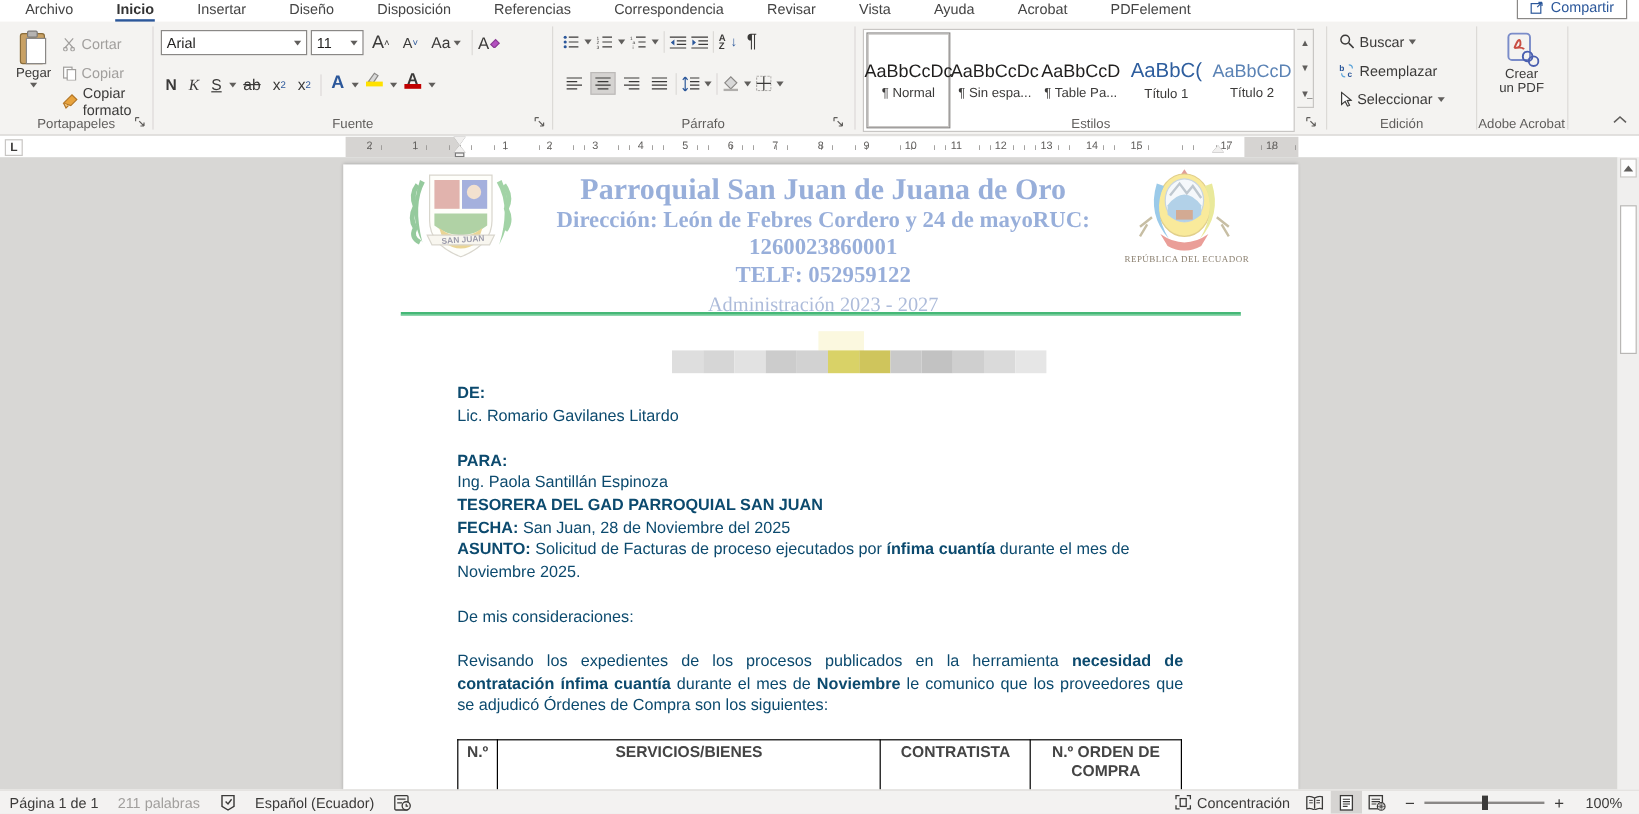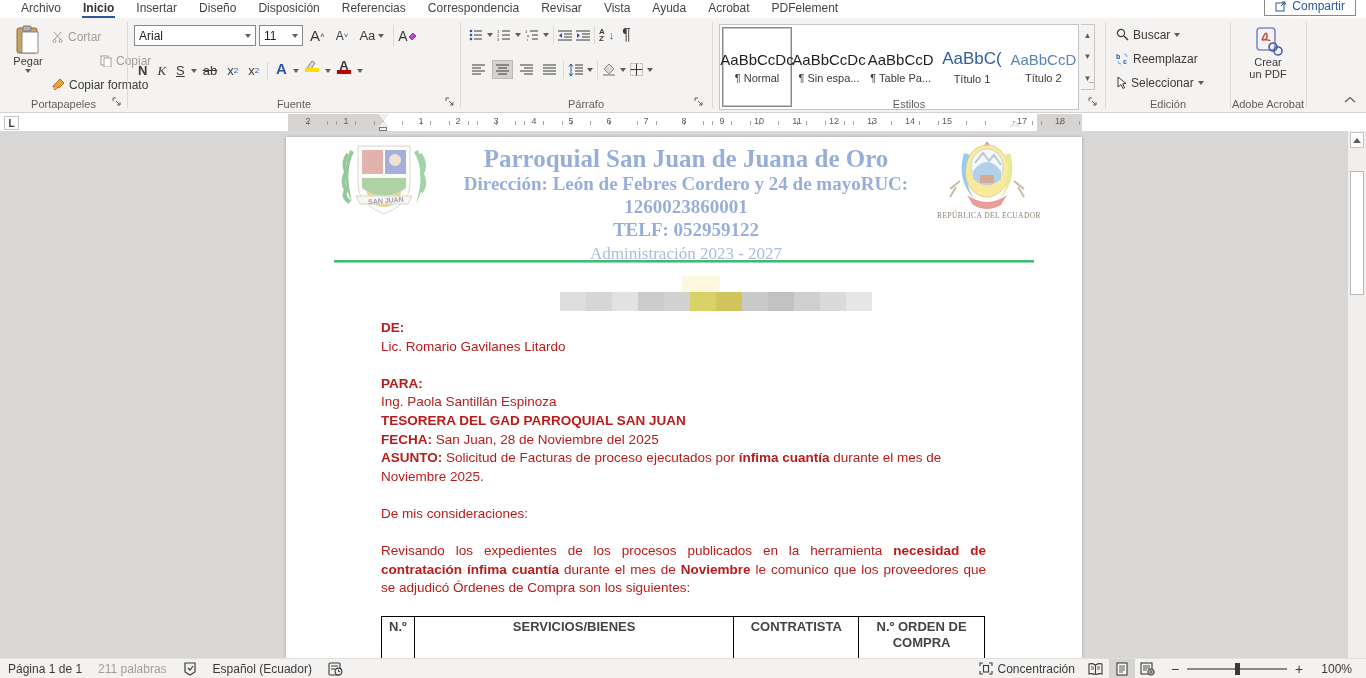--- a/index.html
+++ b/index.html
@@ -2,21 +2,21 @@
 <html><head>
 <meta charset="utf-8">
 <style>
   * { margin:0; padding:0; box-sizing:border-box; }
   html,body { width:1366px; height:678px; overflow:hidden; }
   body { font-family:"Liberation Sans", sans-serif; font-size:12px; color:#444; background:#fff; position:relative; }
   .app { position:absolute; inset:0; }
 
   
   .tabbar { position:absolute; left:0; top:0; width:1366px; height:18px; background:#fff; display:flex; align-items:flex-start; }
-  .tabs { display:flex; margin-left:10px; }
+  .tabs { display:flex; margin-left:10px;gap:14px; }
   .tab { padding:1px 11px 4px; font-size:12px; color:#444; cursor:pointer; position:relative; white-space:nowrap; }
   .tab.active { color:#333; font-weight:bold; }
   .tab.active::after { content:""; position:absolute; left:10px; right:10px; bottom:0; height:3px; background:#2b579a; }
   .share-btn { position:absolute; right:10px; top:-4px; height:20px; border:1px solid #8a8886; background:#fff; color:#2b579a; display:flex; align-items:center; gap:5px; padding:0 10px; font-size:12px; }
 
   
   .ribbon { position:absolute; left:0; top:18px; width:1366px; height:95px; background:#f4f3f1; border-bottom:1px solid #d4d2cf; }
   .rgroup { position:absolute; top:0; height:94px; }
   .rgroup .glabel { position:absolute; bottom:2px; left:0; right:0; text-align:center; font-size:11px; color:#605e5c; }
   .gsep { position:absolute; top:4px; bottom:4px; width:1px; background:#dcdad7; }
@@ -70,21 +70,21 @@
   .logo { position:absolute; opacity:.55; }
   .logo-caption { position:absolute; left:648px; top:74px; width:110px; text-align:center; font-family:"Liberation Serif", serif; font-size:7.5px; color:#8d8272; letter-spacing:.4px; }
   .sj-banner { position:absolute; font-size:6px; font-weight:bold; color:#4a4a66; transform:rotate(-4deg); }
 
   
   .redact { position:absolute; left:274px; top:155px; display:flex; }
   .redact > div { width:26px; height:19px; }
   .redact-halo { position:absolute; left:396px; top:139px; width:38px; height:17px; background:#fbf8df; }
 
   
-  .doc { position:absolute; left:95px; top:182px; width:605px; font-size:13.5px; color:#b91c1c; line-height:18.6px; }
+  .doc { position:absolute; left:95px; top:182px; width:605px; font-size:13.5px; color:#0c4a6e; line-height:18.6px; }
   .b { font-weight:bold; }
   .blank { height:18.6px; }
   .just { text-align:justify; }
 
   
   .dtable { position:absolute; left:95px; top:479px; width:604px; border-collapse:collapse; }
   .dtable td { border:1.5px solid #000; font-size:13px; font-weight:bold; text-align:center; vertical-align:top; padding:2px 2px 22px; line-height:16px; }
 
   
   .scrollbar { position:absolute; right:0; top:131px; width:18px; height:527px; background:#f0efee; }
@@ -155,21 +155,21 @@
         <div class="smallbtn disabled">
           <span>
             <svg width="12" height="12" viewBox="0 0 12 12">
                 <path d="M2 1 L9 9 M9 1 L2 9" stroke="#a19f9d" fill="none"></path>
                 <circle cx="2.5" cy="10" r="1.5" fill="none" stroke="#a19f9d"></circle>
                 <circle cx="8.5" cy="10" r="1.5" fill="none" stroke="#a19f9d"></circle>
               </svg>
           </span>
           <span>Cortar</span>
         </div>
-        <div class="smallbtn disabled" style="margin-top:3px;margin-left:48px;">
+        <div class="smallbtn disabled" style="margin-top:3px;">
           <span>
             <svg width="12" height="12" viewBox="0 0 12 12">
                 <rect x="1" y="1" width="7" height="9" fill="#fff" stroke="#a19f9d"></rect>
                 <rect x="4" y="3" width="7" height="9" fill="#fff" stroke="#a19f9d"></rect>
               </svg>
           </span>
           <span>Copiar</span>
         </div>
         <div class="smallbtn" style="margin-top:3px;">
           <span>

